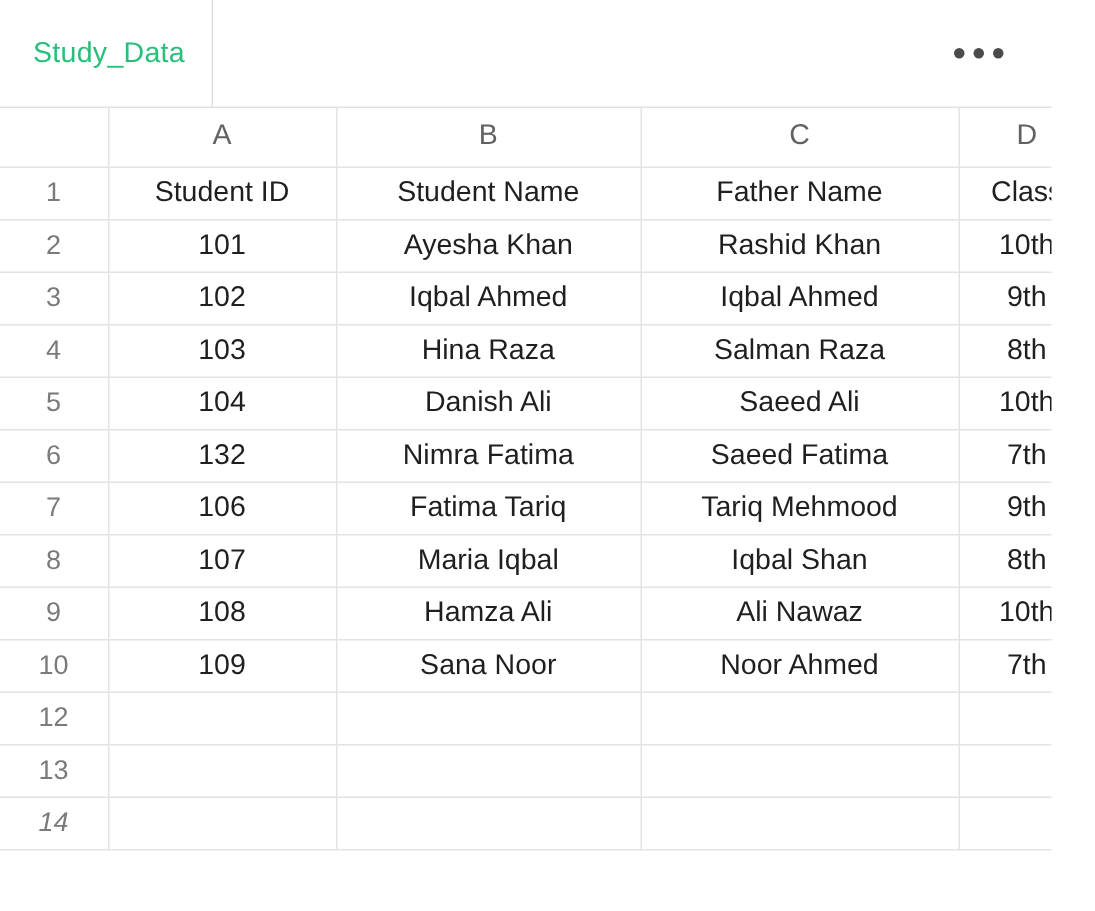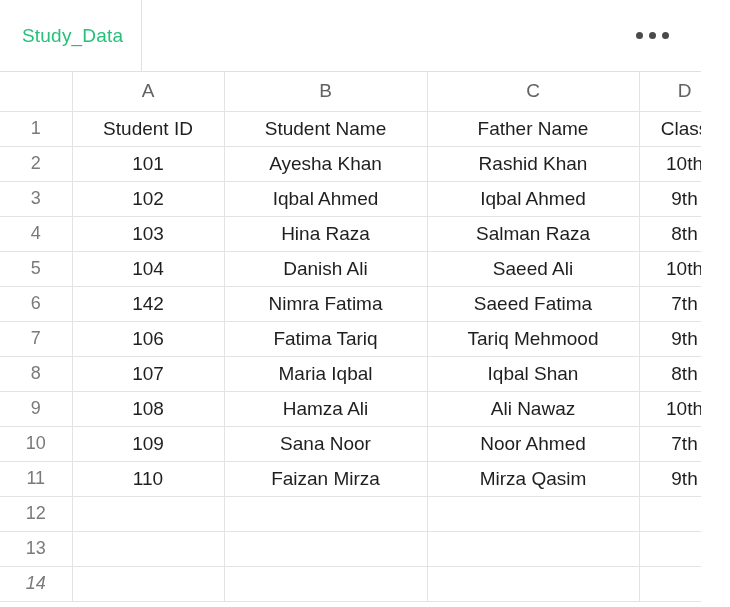--- a/index.html
+++ b/index.html
@@ -186,21 +186,21 @@
         </tr>
         <tr>
           <td class="rowhead">5</td>
           <td class="cell">104</td>
           <td class="cell">Danish Ali</td>
           <td class="cell">Saeed Ali</td>
           <td class="cell">10th</td>
         </tr>
         <tr>
           <td class="rowhead">6</td>
-          <td class="cell">142</td>
+          <td class="cell">132</td>
           <td class="cell">Nimra Fatima</td>
           <td class="cell">Saeed Fatima</td>
           <td class="cell">7th</td>
         </tr>
         <tr>
           <td class="rowhead">7</td>
           <td class="cell">106</td>
           <td class="cell">Fatima Tariq</td>
           <td class="cell">Tariq Mehmood</td>
           <td class="cell">9th</td>
@@ -220,27 +220,20 @@
           <td class="cell">10th</td>
         </tr>
         <tr>
           <td class="rowhead">10</td>
           <td class="cell">109</td>
           <td class="cell">Sana Noor</td>
           <td class="cell">Noor Ahmed</td>
           <td class="cell">7th</td>
         </tr>
         <tr>
-          <td class="rowhead">11</td>
-          <td class="cell">110</td>
-          <td class="cell">Faizan Mirza</td>
-          <td class="cell">Mirza Qasim</td>
-          <td class="cell">9th</td>
-        </tr>
-        <tr>
           <td class="rowhead">12</td>
           <td class="cell empty"></td>
           <td class="cell empty"></td>
           <td class="cell empty"></td>
           <td class="cell empty"></td>
         </tr>
         <tr>
           <td class="rowhead">13</td>
           <td class="cell empty"></td>
           <td class="cell empty"></td>

